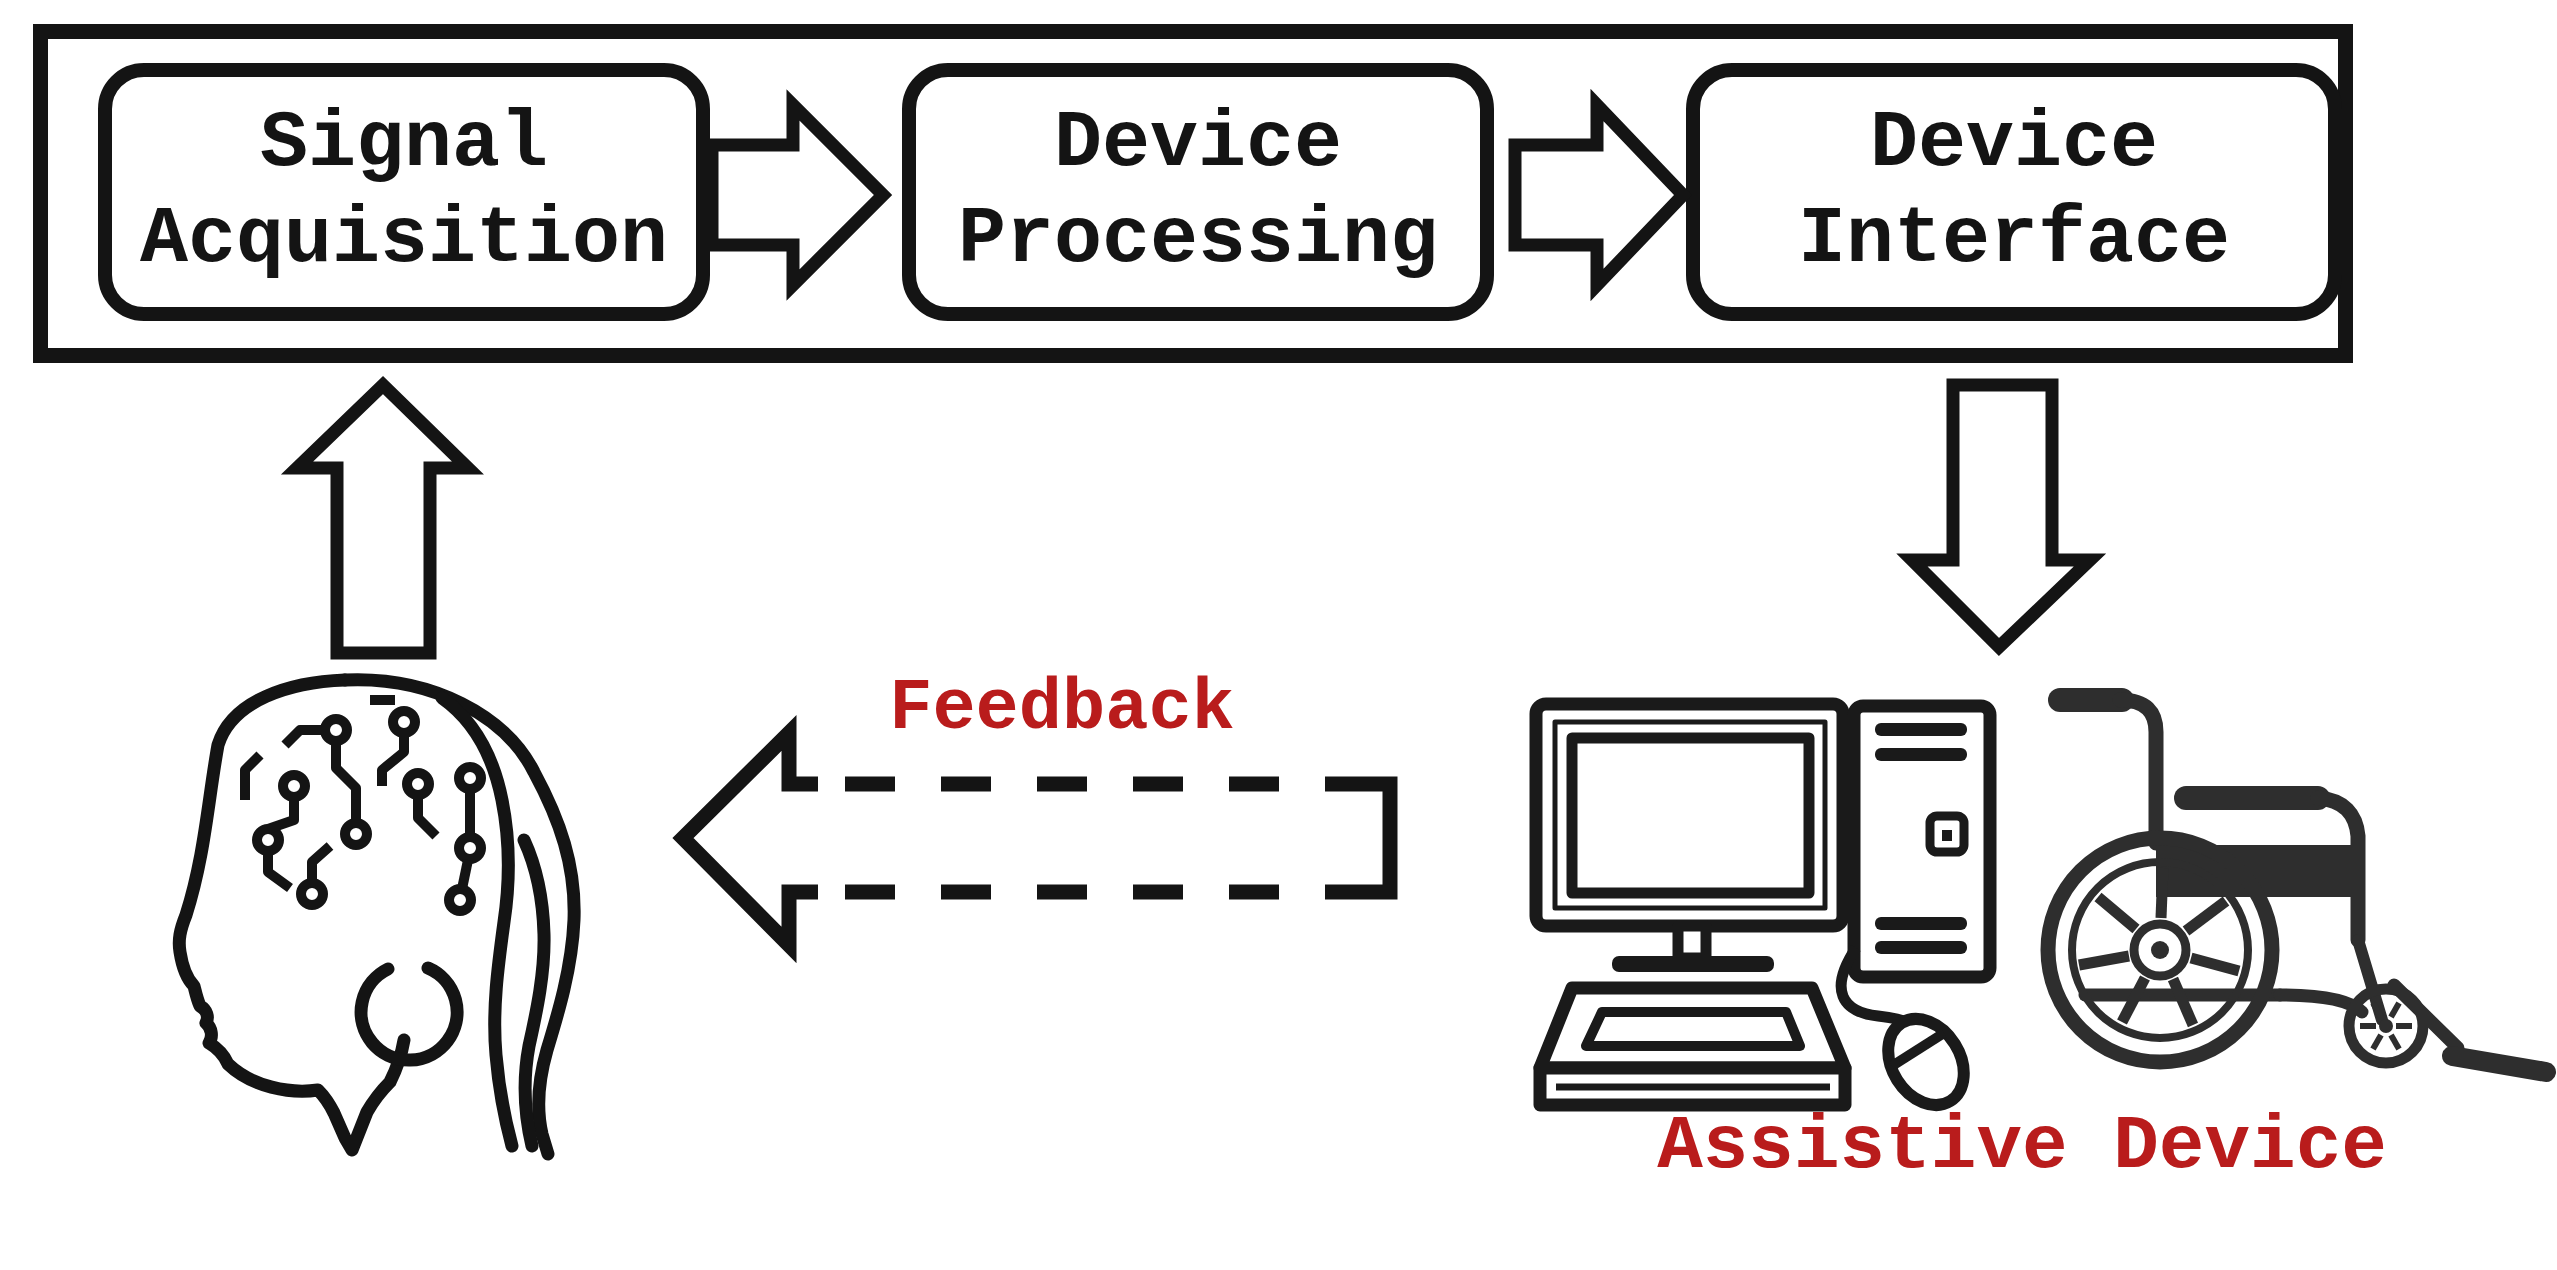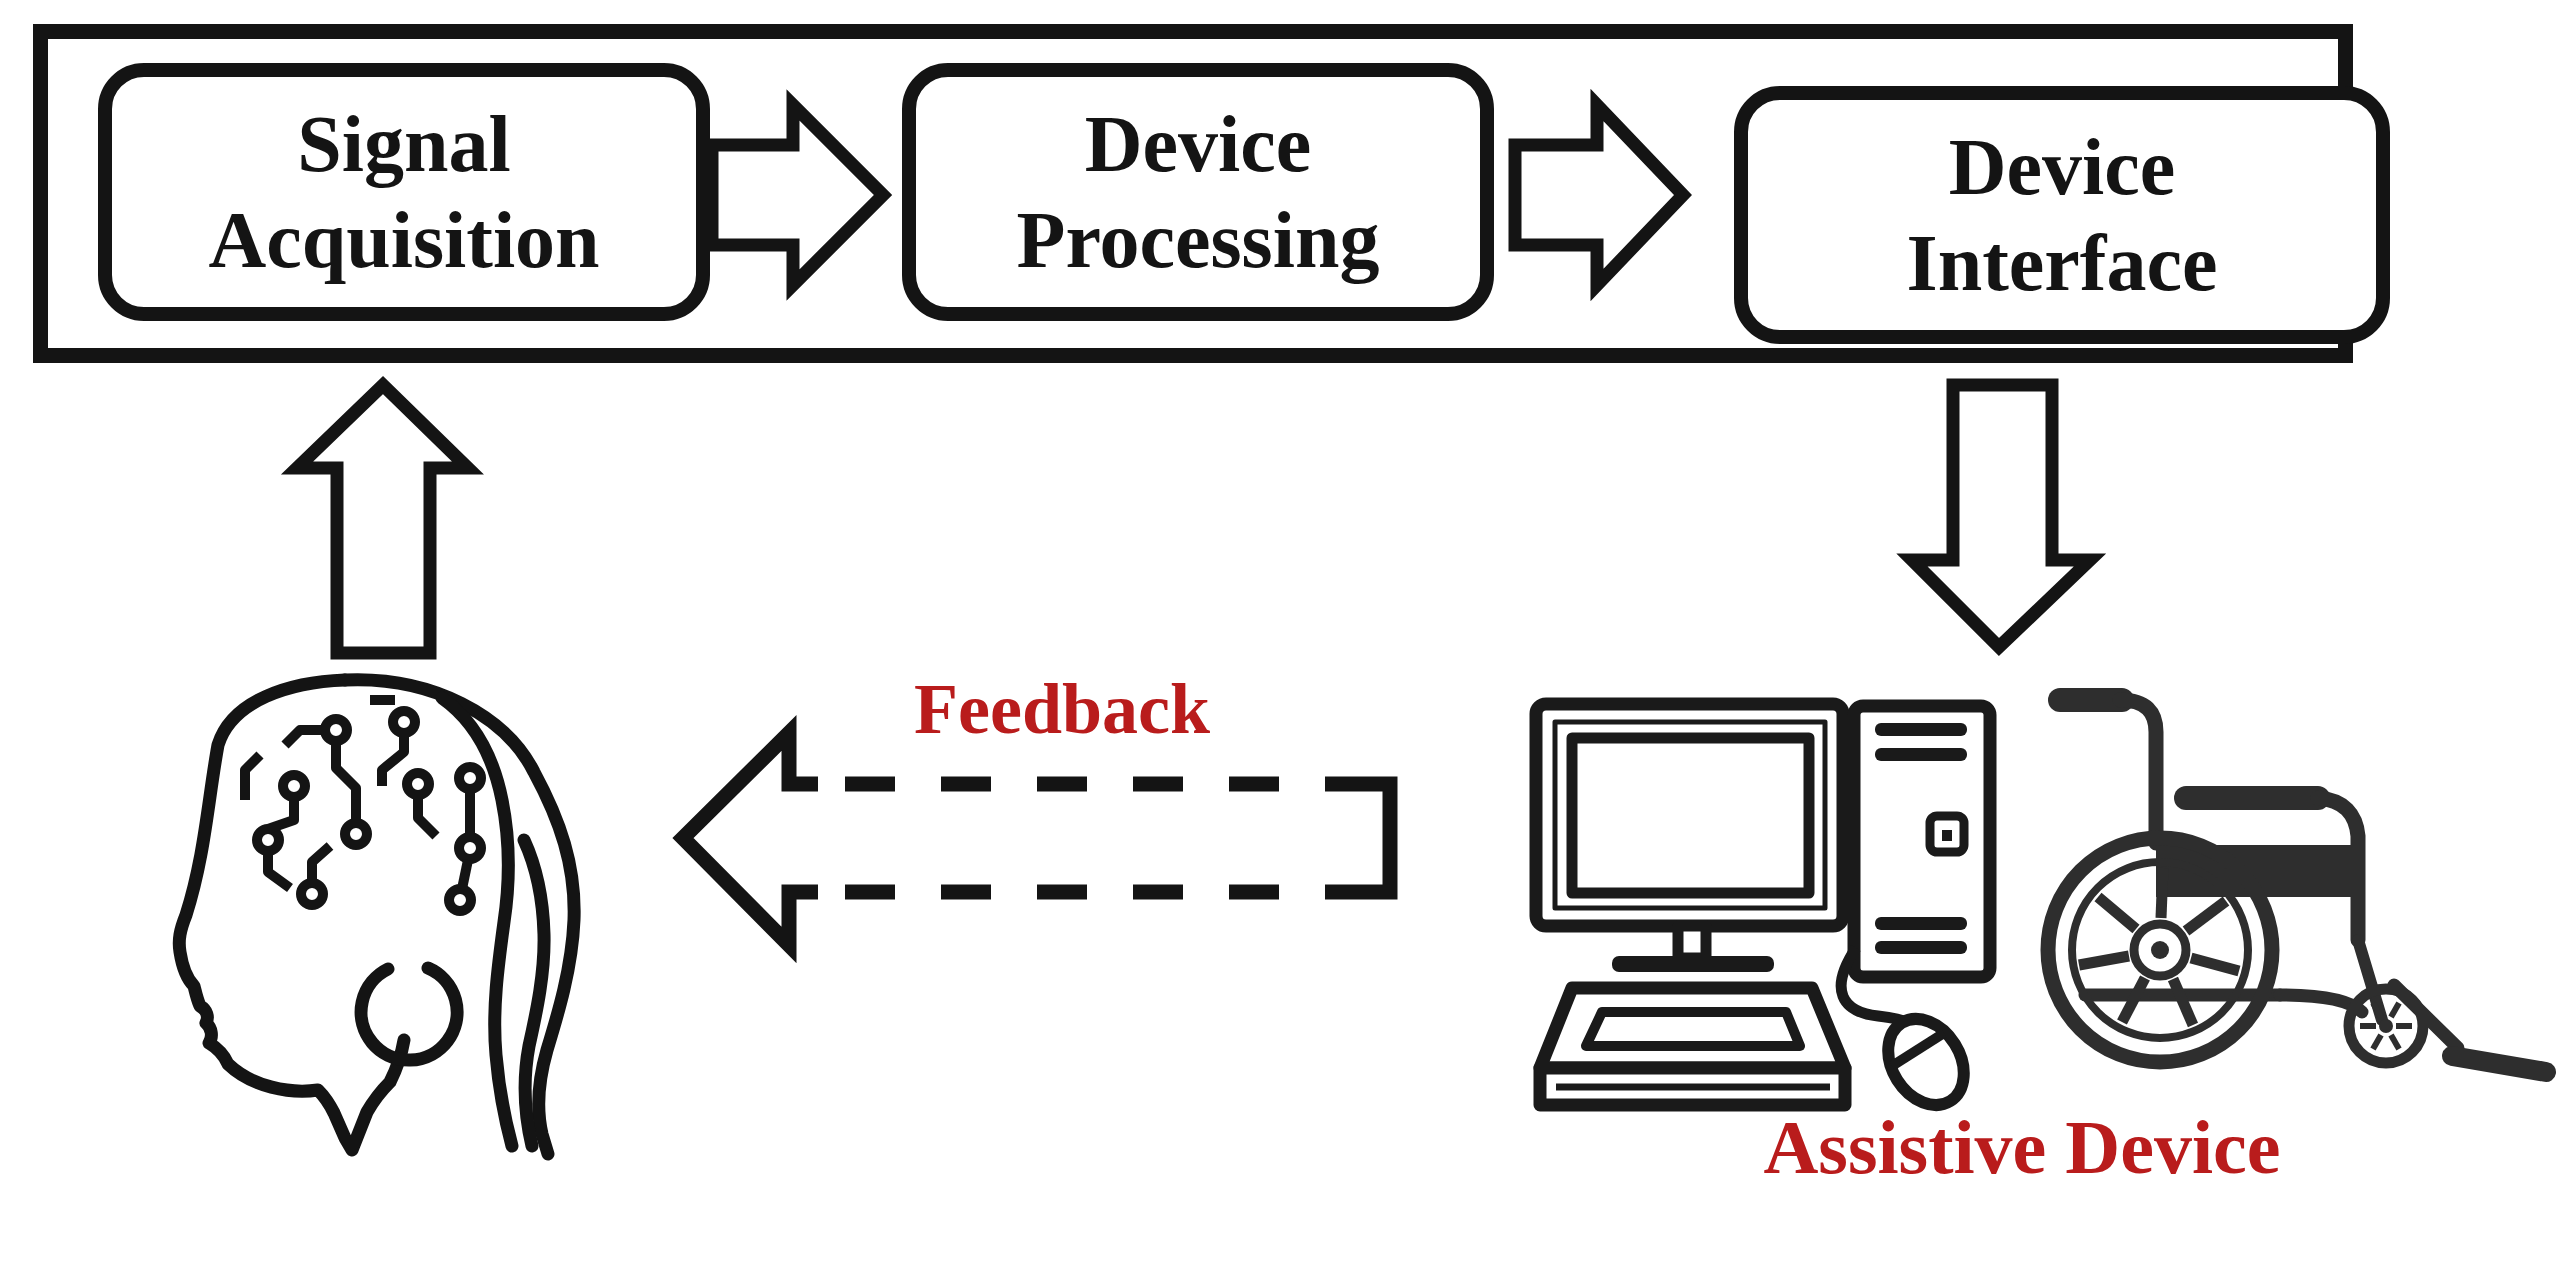--- a/index.html
+++ b/index.html
@@ -1,26 +1,26 @@
 <!DOCTYPE html>
 <html><head>
 <meta charset="utf-8">
 <style>
   html,body{margin:0;padding:0;width:2557px;height:1270px;background:#ffffff;overflow:hidden;}
   .canvas{position:relative;width:2557px;height:1270px;background:#ffffff;
-          font-family:Liberation Serif, serif;color:#141414;}
+          font-family:Liberation Mono, monospace;color:#141414;}
   .outer-box{position:absolute;left:33px;top:24px;width:2320px;height:339px;
              border:15px solid #141414;box-sizing:border-box;background:#ffffff;}
   .pbox{position:absolute;top:63px;height:258px;border:14px solid #141414;border-radius:46px;
         box-sizing:border-box;background:#ffffff;display:flex;align-items:center;justify-content:center;
         text-align:center;font-size:80px;line-height:1.2;font-weight:600;letter-spacing:0px;}
   .pbox span{display:block;padding:0 40px;}
   .box1{left:98px;width:612px;}
   .box2{left:902px;width:592px;}
-  .box3{left:1734px;width:656px;margin-top:23px;}
+  .box3{left:1686px;width:656px;}
   .lbl{position:absolute;white-space:nowrap;font-weight:600;color:#b91c1c;}
   .lbl-feedback{left:1062px;top:668px;font-size:72px;transform:translateX(-50%);}
   .lbl-bottom{font-size:76px;transform:translateX(-50%);}
   .lbl-mental{left:408px;top:1168px;}
   .lbl-assistive{left:2022px;top:1104px;}
   svg.overlay{position:absolute;left:0;top:0;width:2557px;height:1270px;}
   .ink{stroke:#141414;fill:none;}
 </style>
 </head>
 <body>

